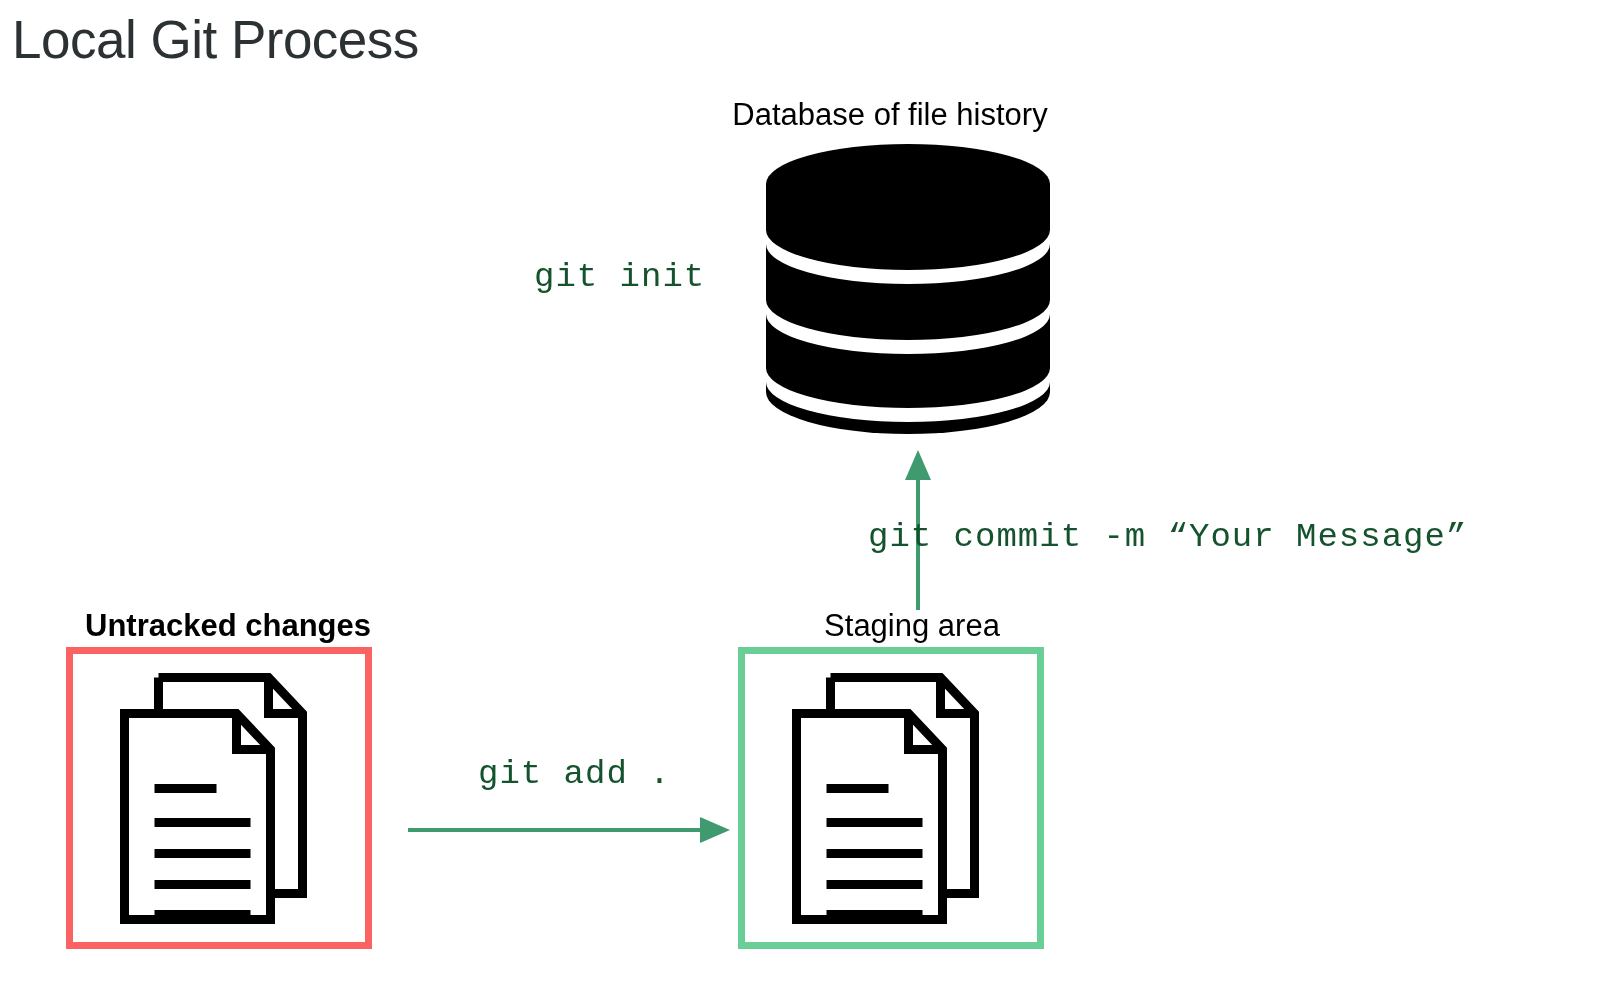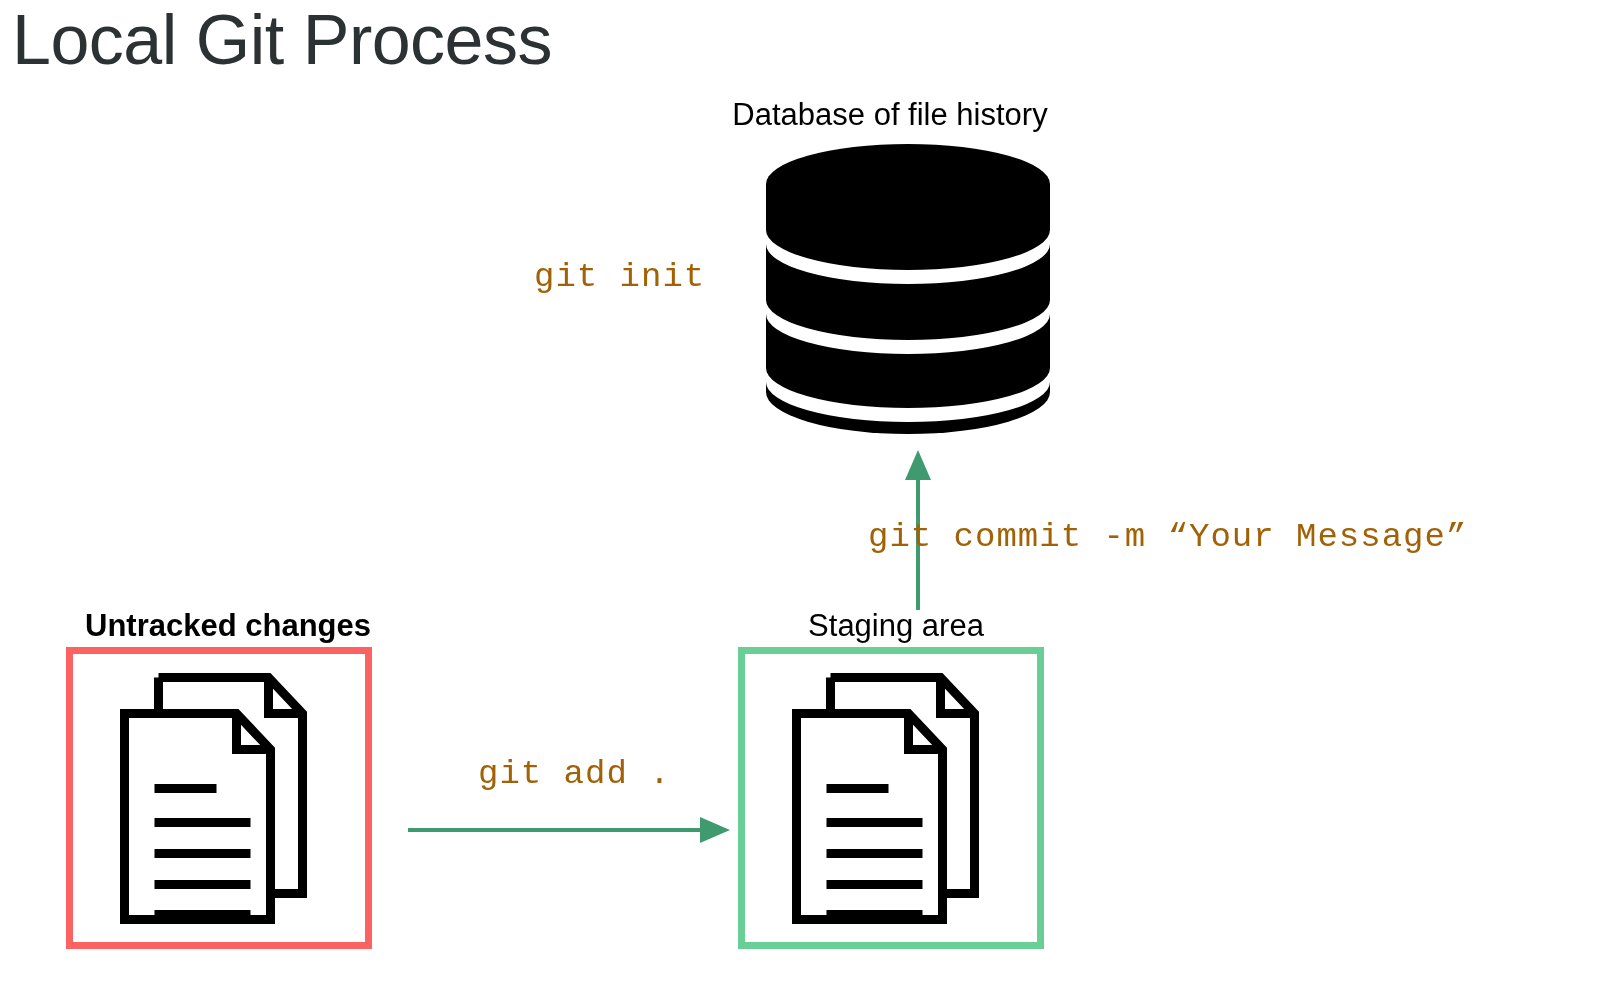--- a/index.html
+++ b/index.html
@@ -14,21 +14,21 @@
     overflow: hidden;
     font-family: "Liberation Sans", sans-serif;
     -webkit-font-smoothing: antialiased;
   }
 
   
   #slide-title {
     position: absolute;
     left: 12px;
     top: 4px;
-    font-size: 70px;
+    font-size: 53px;
     line-height: 72px;
     font-weight: 400;
     color: #2c3134;
     letter-spacing: -0.5px;
     white-space: nowrap;
   }
 
   
   .node-label {
     position: absolute;
@@ -39,21 +39,21 @@
     white-space: nowrap;
     text-align: center;
   }
 
   
   .cmd-label {
     position: absolute;
     font-family: "Liberation Mono", "DejaVu Sans Mono", monospace;
     font-size: 34px;
     line-height: 42px;
-    color: #a16207;
+    color: #14532d;
     white-space: nowrap;
     letter-spacing: 1px;
   }
 
   
   #db-label {
     left: 700px;
     top: 96px;
     width: 380px;
   }
@@ -130,21 +130,21 @@
   }
 
   
   #label-untracked {
     left: 48px;
     top: 607px;
     width: 360px;
     font-weight: bold;
   }
   #label-staging {
-    left: 716px;
+    left: 732px;
     top: 607px;
     width: 360px;
   }
 </style>
 </head>
 <body>
 
 <div id="slide-title">Local Git Process</div>
 
 <div class="node-label" id="db-label">Database of file history</div>

